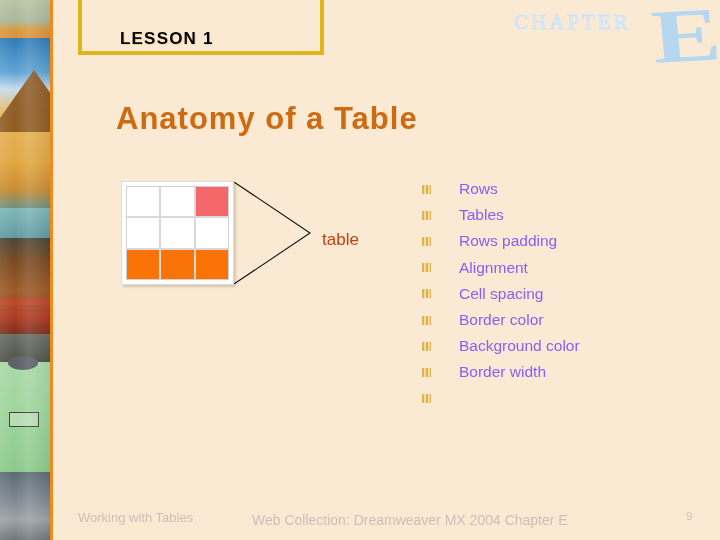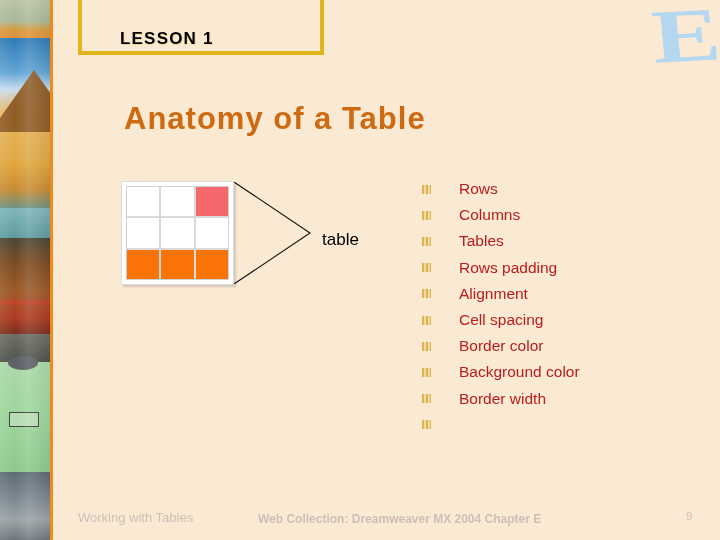--- a/index.html
+++ b/index.html
@@ -130,21 +130,21 @@
     font-family: "Liberation Serif", serif;
     color: #a9d4f5;
     transform: scaleX(1.35) rotate(-4deg);
     transform-origin: left top;
     opacity: .85;
   }
 
   
   #slide-title {
     position: absolute;
-    left: 124px; top: 101px;
+    left: 116px; top: 101px;
     font-size: 31px;
     font-weight: bold;
     letter-spacing: 1px;
     color: #cd6a12;
   }
 
   
   #table-figure {
     position: absolute;
     left: 121px; top: 181px;
@@ -170,21 +170,21 @@
   
   #callout {
     position: absolute;
     left: 234px; top: 182px;
     width: 78px; height: 102px;
   }
   #table-word {
     position: absolute;
     left: 322px; top: 230px;
     font-size: 17px;
-    color: #000000;
+    color: #c2410c;
   }
 
   
   #bullet-list {
     position: absolute;
     left: 422px; top: 176px;
     width: 260px;
   }
   .bullet-row {
     display: flex;
@@ -195,37 +195,36 @@
     width: 9px; height: 9px;
     flex: 0 0 9px;
     background:
       repeating-linear-gradient(90deg, #d9b24a 0 2px, #f0d9a0 2px 4px),
       #e2c068;
     opacity: .95;
   }
   .bullet-text {
     margin-left: 28px;
     font-size: 15.5px;
-    color: #b91c1c;
+    color: #8b5cf6;
   }
 
   
   #footer-left {
     position: absolute;
     left: 78px; top: 510px;
     font-size: 13px;
     color: #cbbfb8;
     text-align: center;
   }
   #footer-center {
     position: absolute;
-    left: 258px; top: 512px;
-    font-size: 12px;
+    left: 252px; top: 512px;
+    font-size: 14px;
     color: #cbbfb8;
-    font-weight: bold;
   }
   #footer-page {
     position: absolute;
     left: 686px; top: 510px;
     font-size: 11.5px;
     color: #cbbfb8;
   }
 </style>
 </head>
 <body>
@@ -246,20 +245,21 @@
     <div class="strip-knob"></div>
     <div class="strip-badge"></div>
     <div class="strip-panel strip-p8"></div>
     <div class="strip-sheen"></div>
   </div>
   <div id="strip-edge"></div>
 
   <div id="lesson-box"></div>
   <div id="lesson-label">LESSON 1</div>
 
+  <div id="chapter-word">CHAPTER</div>
   <div id="chapter-letter">E</div>
 
   <div id="slide-title">Anatomy of a Table</div>
 
   <div id="table-figure">
     <div id="table-grid">
         <div class="tcell" style="background: rgb(255, 255, 255);"></div>
         <div class="tcell" style="background: rgb(255, 255, 255);"></div>
         <div class="tcell" style="background: rgb(244, 103, 107);"></div>
         <div class="tcell" style="background: rgb(255, 255, 255);"></div>
@@ -276,24 +276,20 @@
   </svg>
   <div id="table-word">table</div>
 
   <div id="bullet-list">
       <div class="bullet-row">
         <span class="bullet-marker"></span>
         <span class="bullet-text">Rows</span>
       </div>
       <div class="bullet-row">
         <span class="bullet-marker"></span>
-        <span class="bullet-text">Columns</span>
-      </div>
-      <div class="bullet-row">
-        <span class="bullet-marker"></span>
         <span class="bullet-text">Tables</span>
       </div>
       <div class="bullet-row">
         <span class="bullet-marker"></span>
         <span class="bullet-text">Rows padding</span>
       </div>
       <div class="bullet-row">
         <span class="bullet-marker"></span>
         <span class="bullet-text">Alignment</span>
       </div>

